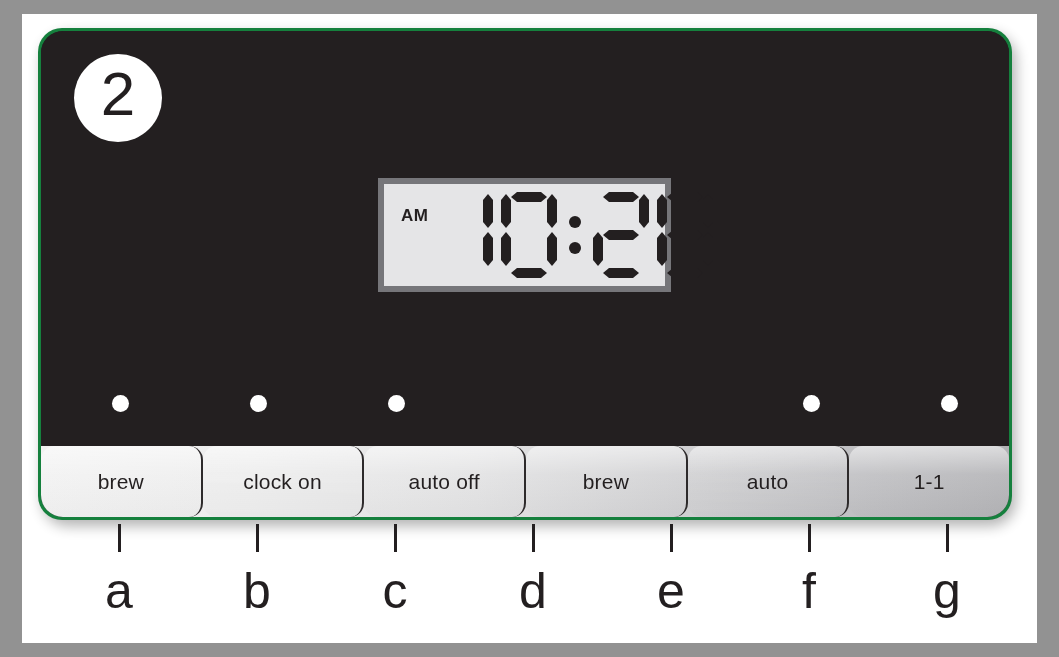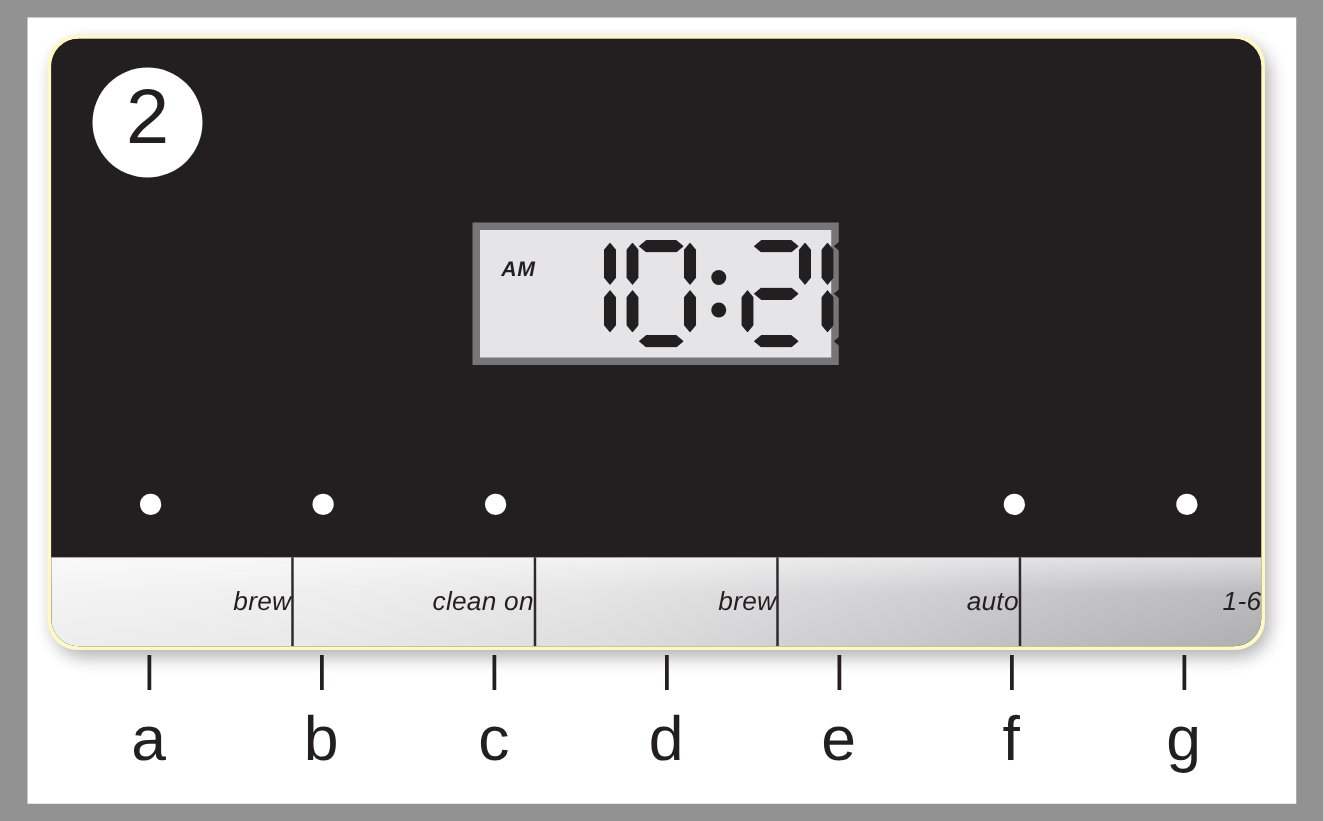--- a/index.html
+++ b/index.html
@@ -53,23 +53,22 @@
     background: #000;
     opacity: 0.30;
     filter: blur(7px);
   }
   .panel-outline {
     position: absolute;
     left: 0; top: 0;
     width: 974px;
     height: 492px;
     border-radius: 24px;
-    background: #fef9c3;
+    background: #15803d;
     overflow: hidden;
-    font-style: italic;
   }
   .panel-face {
     position: absolute;
     left: 3px; top: 3px;
     width: 968px;
     height: 486px;
     border-radius: 22px;
     background: #231f20;
     overflow: hidden;
   }
@@ -184,24 +183,25 @@
     width: 968px;
     height: 71px;
     display: flex;
     background: linear-gradient(to right, #f2f2f2 0%, #ededed 22%, #e2e2e3 45%, #cfcfd1 68%, #bebec1 86%, #b3b3b6 100%);
   }
   .btn-cell {
     flex: 1 1 0;
     position: relative;
     display: flex;
     align-items: center;
-    justify-content: flex-end;
+    justify-content: center;
     border-right: 2px solid #2d2a2b;
     box-sizing: border-box;
     background: linear-gradient(to bottom, rgba(255,255,255,0.55) 0%, rgba(255,255,255,0.10) 40%, rgba(0,0,0,0.02) 100%);
+    border-radius: 14px;
   }
   .btn-cell:last-child { border-right: none; }
   .btn-label {
     font-size: 21px;
     color: #231f20;
     font-family: "Liberation Sans", sans-serif;
     letter-spacing: 0.2px;
   }
 
   
@@ -325,30 +325,33 @@
         <div class="led" style="left:209px"></div>
         <div class="led" style="left:347px"></div>
         <div class="led" style="left:762px"></div>
         <div class="led" style="left:900px"></div>
 
         <div class="btn-strip">
           <div class="btn-cell">
             <span class="btn-label">brew</span>
           </div>
           <div class="btn-cell">
-            <span class="btn-label">clean on</span>
+            <span class="btn-label">clock on</span>
+          </div>
+          <div class="btn-cell">
+            <span class="btn-label">auto off</span>
           </div>
           <div class="btn-cell">
             <span class="btn-label">brew</span>
           </div>
           <div class="btn-cell">
             <span class="btn-label">auto</span>
           </div>
           <div class="btn-cell">
-            <span class="btn-label">1-6</span>
+            <span class="btn-label">1-1</span>
           </div>
         </div>
 
       </div>
     </div>
 
     <div class="step-badge">
       <span>2</span>
     </div>
   </div>

